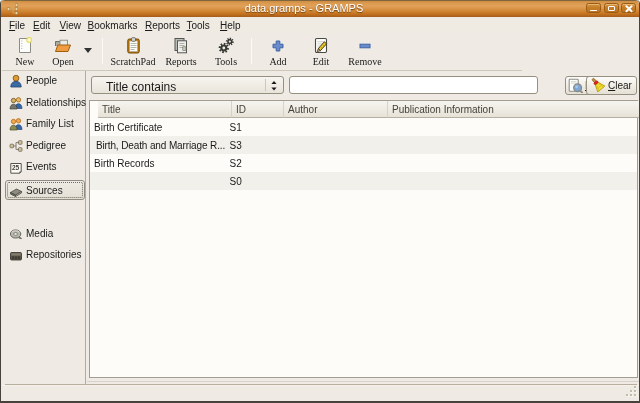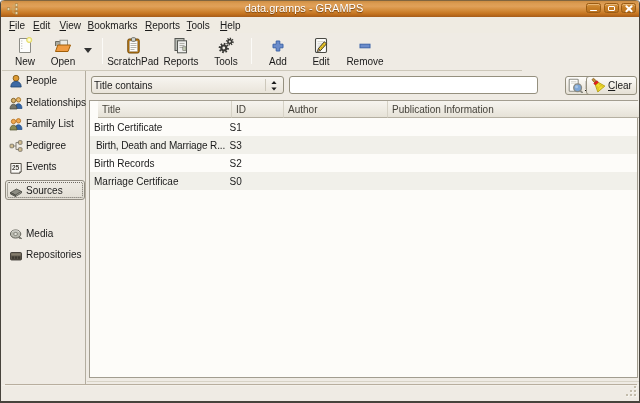--- a/index.html
+++ b/index.html
@@ -18,39 +18,39 @@
 #btn-min { left:585px; } #btn-max { left:603px; } #btn-close { left:620px; }
 #btn-min div { position:absolute; left:3px; top:6px; width:6.5px; height:1.8px; background:#fff; border-radius:1px;}
 #btn-max div { position:absolute; left:3.4px; top:2.0px; width:6.4px; height:5.6px; border:1.5px solid #fff; border-radius:1px;}
 #btn-close svg, .wbtn svg { position:absolute; left:0; top:0; }
 #winicon { position:absolute; left:5px; top:3px; }
 
 #menubar { position:absolute; left:1px; top:17px; width:638px; height:16px; background:#efebe2; }
 #menubar span { position:absolute; top:3px; }
 #menubar u { text-decoration:underline; text-underline-offset:1px; }
 
-#toolbar { position:absolute; left:1px; top:33px; width:520px; height:38px; background:#efebe4; border-bottom:1px solid #cdc8ba; }
+#toolbar { position:absolute; left:1px; top:33px; width:520px; height:38px; background:#efebe4; border-bottom:1px solid #cdc8ba;font-family:Liberation Serif, serif; }
 .titem { position:absolute; top:4px; text-align:center; }
 .ticon { height:17px; display:flex; align-items:center; justify-content:center; margin-bottom:2px;}
 .tlabel { font-size:10px; color:#1a1a1a; }
 .tsep { position:absolute; top:5px; width:1px; height:26px; background:#cdc8bb; border-right:1px solid #fbfaf7; }
 
 #sidebar { position:absolute; left:1px; top:71px; width:84px; height:314px; background:#efebe4; border-right:1px solid #b3ad9f; }
 .sitem { position:absolute; left:3px; width:80px; height:20px; }
 .sitem .sicon { position:absolute; left:4px; top:3px; }
 .sitem .stext { position:absolute; left:21px; top:4px; font-size:10px; color:#1a1a1a; white-space:nowrap; }
 #src-sel { position:absolute; left:3px; top:109px; width:80px; height:20px;
   background:linear-gradient(180deg,#efece5 0%,#e2ded4 100%); border:1px solid #928d82; border-radius:3px; }
 #src-sel .focus { position:absolute; left:1px; top:1px; right:1px; bottom:1px; border:1px dotted #6d6a62; border-radius:2px; }
 
 #panel { position:absolute; left:86px; top:71px; width:553px; height:314px; background:#efebe4; }
 #combo { position:absolute; left:4px; top:5px; width:193px; height:18px;
   background:linear-gradient(180deg,#f7f5f0 0%,#efebe3 60%,#e9e4da 100%);
   border:1px solid #95907f; border-radius:3px; }
-#combo .ctext { position:absolute; left:2px; top:3px; font-size:10px; color:#1a1a1a; }
+#combo .ctext { position:absolute; left:14px; top:3px; font-size:12px; color:#1a1a1a; }
 #combo .csep { position:absolute; right:17px; top:2px; width:1px; height:12px; background:#cdc8bb; }
 #combo .arrows { position:absolute; right:5px; top:2px; }
 #entry { position:absolute; left:202px; top:5px; width:249px; height:18px; background:#fff; border:1px solid #95907f; border-radius:3px; }
 .fbtn { position:absolute; top:4.5px; height:19px; background:linear-gradient(180deg,#fdfcfa 0%,#f0ece4 55%,#e5e0d5 100%);
   border:1px solid #95907f; border-radius:3px; display:flex; align-items:center; }
 #findbtn { left:478px; width:61px; }
 #clearbtn { left:499px; width:51px; }
 .fbtn .blabel { font-size:10px; color:#1a1a1a; margin-left:2px; }
 .fbtn u { text-decoration:underline; text-underline-offset:1px; }
 
@@ -314,21 +314,20 @@
         </div>
       <div class="row alt" style="top:35px;text-align:center;">
           <span class="cell-title" style="width:133px; letter-spacing:-0.12px;">Birth, Death and Marriage R...</span>
           <span class="cell-id">S3</span>
         </div>
       <div class="row" style="top:53px;">
           <span class="cell-title">Birth Records</span>
           <span class="cell-id">S2</span>
         </div>
       <div class="row alt" style="top:71px;">
-          <span class="cell-title">Marriage Certificae</span>
           <span class="cell-id">S0</span>
         </div>
     </div>
   </div>
   <div id="sbline"></div>
   <div style="position:absolute; left:86px; top:381px; width:553px; height:1px; background:#d8d3c6;"></div>
   <div id="statusbar">
     <svg id="grip" width="14" height="14" viewBox="0 0 14 14">
       <g fill="#fbfaf6">
         <rect x="11.7" y="2.7" width="2" height="2"></rect>

